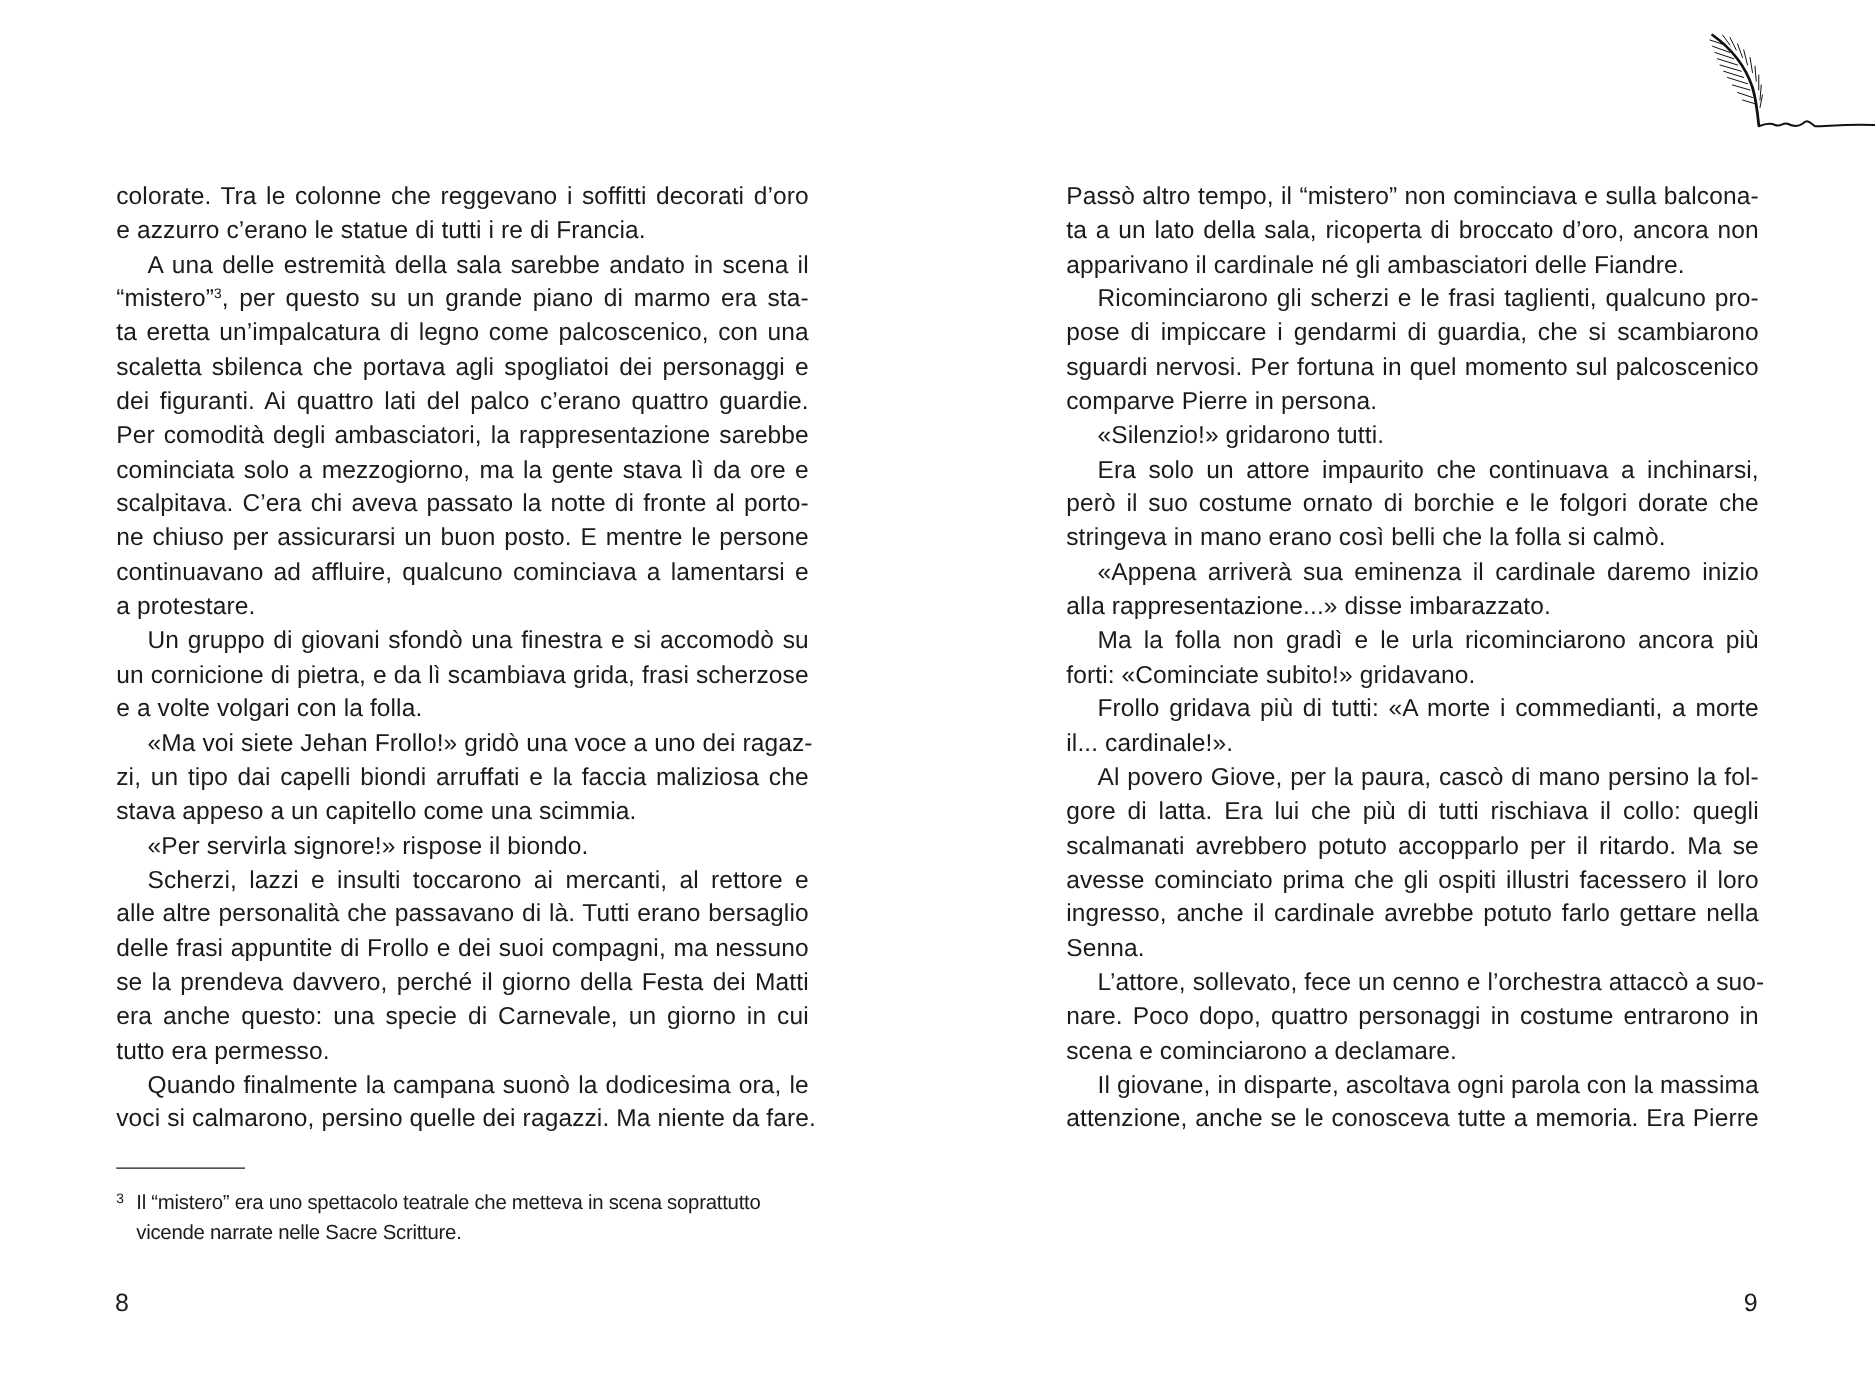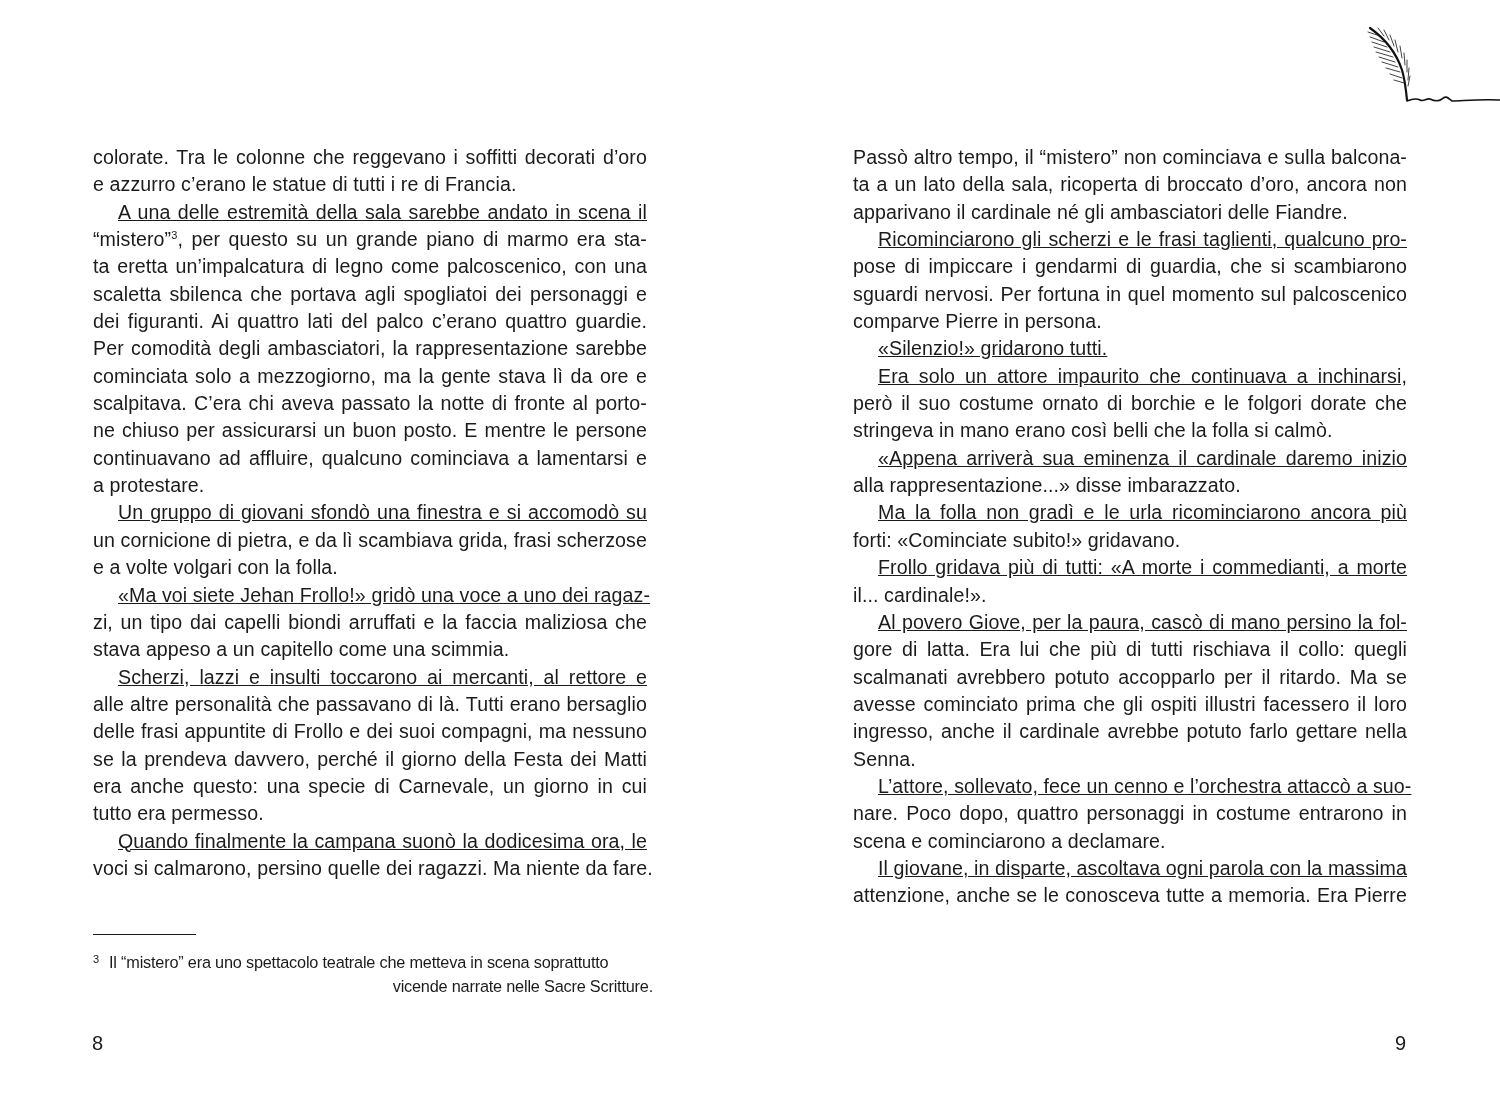--- a/index.html
+++ b/index.html
@@ -40,21 +40,20 @@
       white-space: nowrap;
       text-align: justify;
       text-align-last: justify;
       height: 27.35px;
     }
     .line.last {
       text-align-last: left;
     }
     .line.indent {
       padding-left: 25px;
-      text-decoration: underline;
     }
 
     .footnote-rule {
       position: absolute;
       left: 93px;
       top: 934px;
       width: 103px;
       height: 0;
       border-top: 1.5px solid #1b1b1b;
     }
@@ -72,21 +71,20 @@
       width: 16px;
       font-size: 11px;
       vertical-align: 5px;
     }
     .footnote .fn-line {
       display: block;
       white-space: nowrap;
     }
     .footnote .fn-line.cont {
       padding-left: 16px;
-      text-align: right;
     }
     sup.ref {
       font-size: 11px;
       vertical-align: 7px;
       line-height: 0;
     }
 
     .page-number {
       position: absolute;
       top: 1031px;
@@ -130,20 +128,23 @@
         <span class="line indent">Un gruppo di giovani sfondò una finestra e si accomodò su</span>
         <span class="line">un cornicione di pietra, e da lì scambiava grida, frasi scherzose</span>
         <span class="line last">e a volte volgari con la folla.</span>
       </div>
       <div>
         <span class="line indent">«Ma voi siete Jehan Frollo!» gridò una voce a uno dei ragaz-</span>
         <span class="line">zi, un tipo dai capelli biondi arruffati e la faccia maliziosa che</span>
         <span class="line last">stava appeso a un capitello come una scimmia.</span>
       </div>
       <div>
+        <span class="line indent last">«Per servirla signore!» rispose il biondo.</span>
+      </div>
+      <div>
         <span class="line indent">Scherzi, lazzi e insulti toccarono ai mercanti, al rettore e</span>
         <span class="line">alle altre personalità che passavano di là. Tutti erano bersaglio</span>
         <span class="line">delle frasi appuntite di Frollo e dei suoi compagni, ma nessuno</span>
         <span class="line">se la prendeva davvero, perché il giorno della Festa dei Matti</span>
         <span class="line">era anche questo: una specie di Carnevale, un giorno in cui</span>
         <span class="line last">tutto era permesso.</span>
       </div>
       <div>
         <span class="line indent">Quando finalmente la campana suonò la dodicesima ora, le</span>
         <span class="line">voci si calmarono, persino quelle dei ragazzi. Ma niente da fare.</span>

